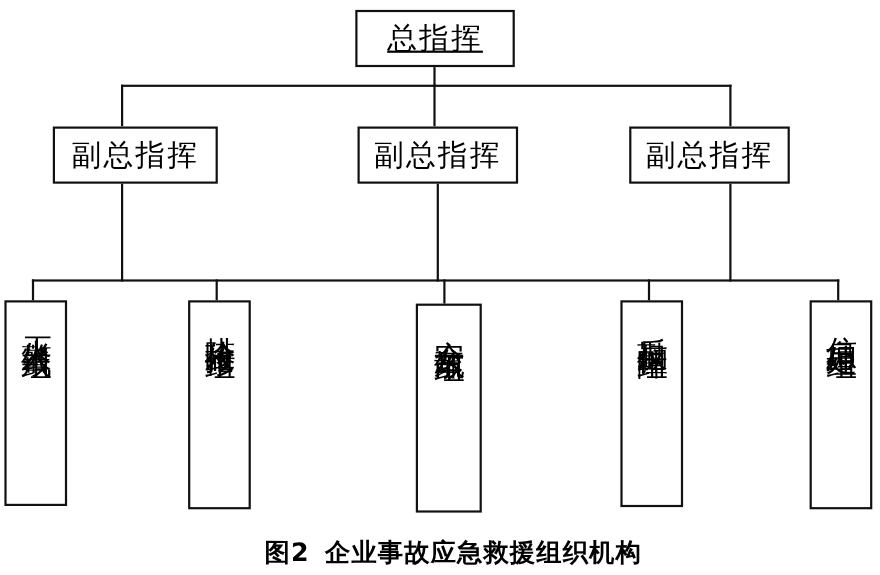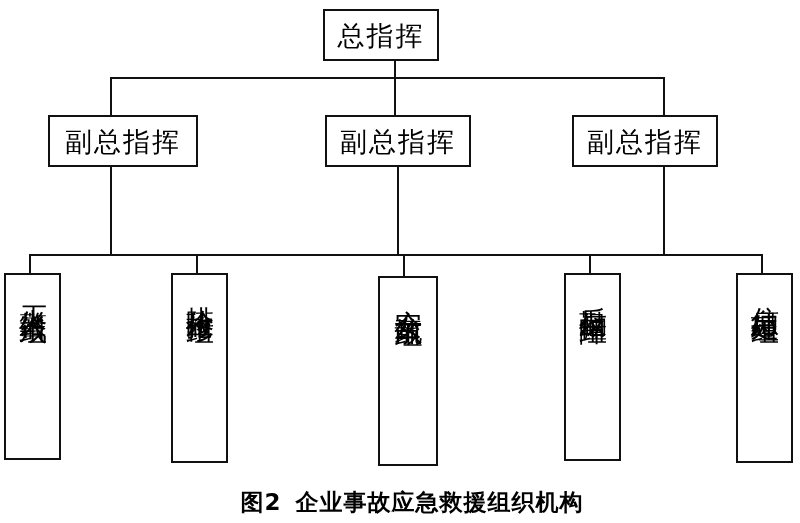--- a/index.html
+++ b/index.html
@@ -77,21 +77,21 @@
     color: #000000;
     white-space: nowrap;
   }
   #caption .cap-num { margin-right: 14px; }
 </style>
 </head>
 <body>
 
 <div id="figure">
 
-  <div class="box level1" style="left:323px; top:9px; width:116px; height:52px;">
+  <div class="box level1" style="left:323px; top:9px; width:145px; height:52px;text-decoration:underline;">
     <span class="label">总指挥</span>
   </div>
 
   <div class="line v" style="left:394px; top:61px; width:2px; height:17px;"></div>
 
   <div class="line h" style="left:110px; top:77px; width:555px; height:2px;"></div>
 
   <div class="line v" style="left:110px; top:77px; width:2px; height:38px;"></div>
   <div class="line v" style="left:394px; top:77px; width:2px; height:38px;"></div>
   <div class="line v" style="left:663px; top:77px; width:2px; height:38px;"></div>

